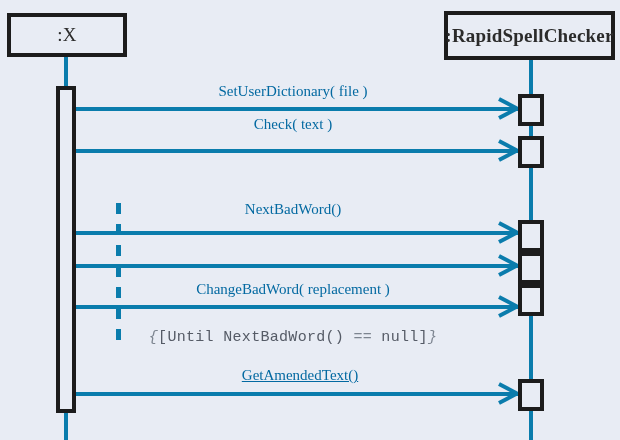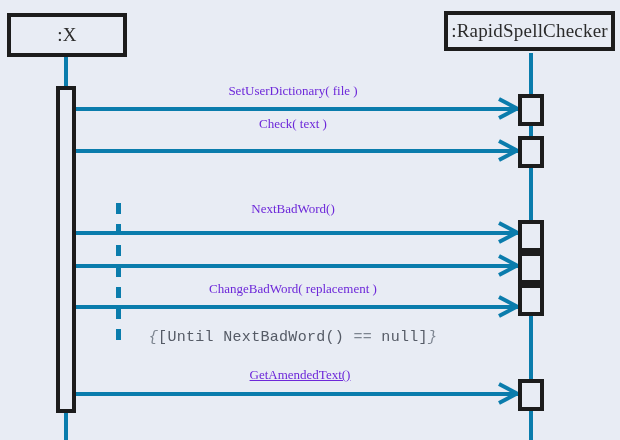--- a/index.html
+++ b/index.html
@@ -59,22 +59,22 @@
   .arrowhead {
     position: absolute;
     width: 20px;
     height: 22px;
     pointer-events: none;
   }
   .arrowhead svg { display: block; overflow: visible; }
 
   .msg-label {
     position: absolute;
-    font-size: 13px;
-    color: #6d28d9;
+    font-size: 15px;
+    color: #0369a1;
     white-space: nowrap;
     text-align: center;
     transform: translateX(-50%);
   }
 
   
   .loop-dash {
     position: absolute;
     width: 5px;
     background-image: linear-gradient(
@@ -104,21 +104,21 @@
 
 <div id="diagram">
 
   <div class="lifeline" style="left:64px; top:56px; height:384px;"></div>
   <div class="lifeline" style="left:529px; top:53px; height:387px;"></div>
 
   <div class="obj-box" style="left:7px; top:13px; width:120px; height:44px;">
     <span class="obj-label">:X</span>
   </div>
 
-  <div class="obj-box" style="left:444px; top:11px; width:171px; height:40px;">
+  <div class="obj-box" style="left:444px; top:11px; width:171px; height:49px;font-weight:bold;">
     <span class="obj-label">:RapidSpellChecker</span>
   </div>
 
   <div class="activation" style="left:56px; top:86px; width:20px; height:327px;"></div>
 
   <div class="activation small" style="left:518px; top:94px; width:26px; height:32px;"></div>
   <div class="activation small" style="left:518px; top:136px; width:26px; height:32px;"></div>
   <div class="activation small" style="left:518px; top:220px; width:26px; height:32px;"></div>
   <div class="activation small" style="left:518px; top:252px; width:26px; height:32px;"></div>
   <div class="activation small" style="left:518px; top:284px; width:26px; height:32px;"></div>

